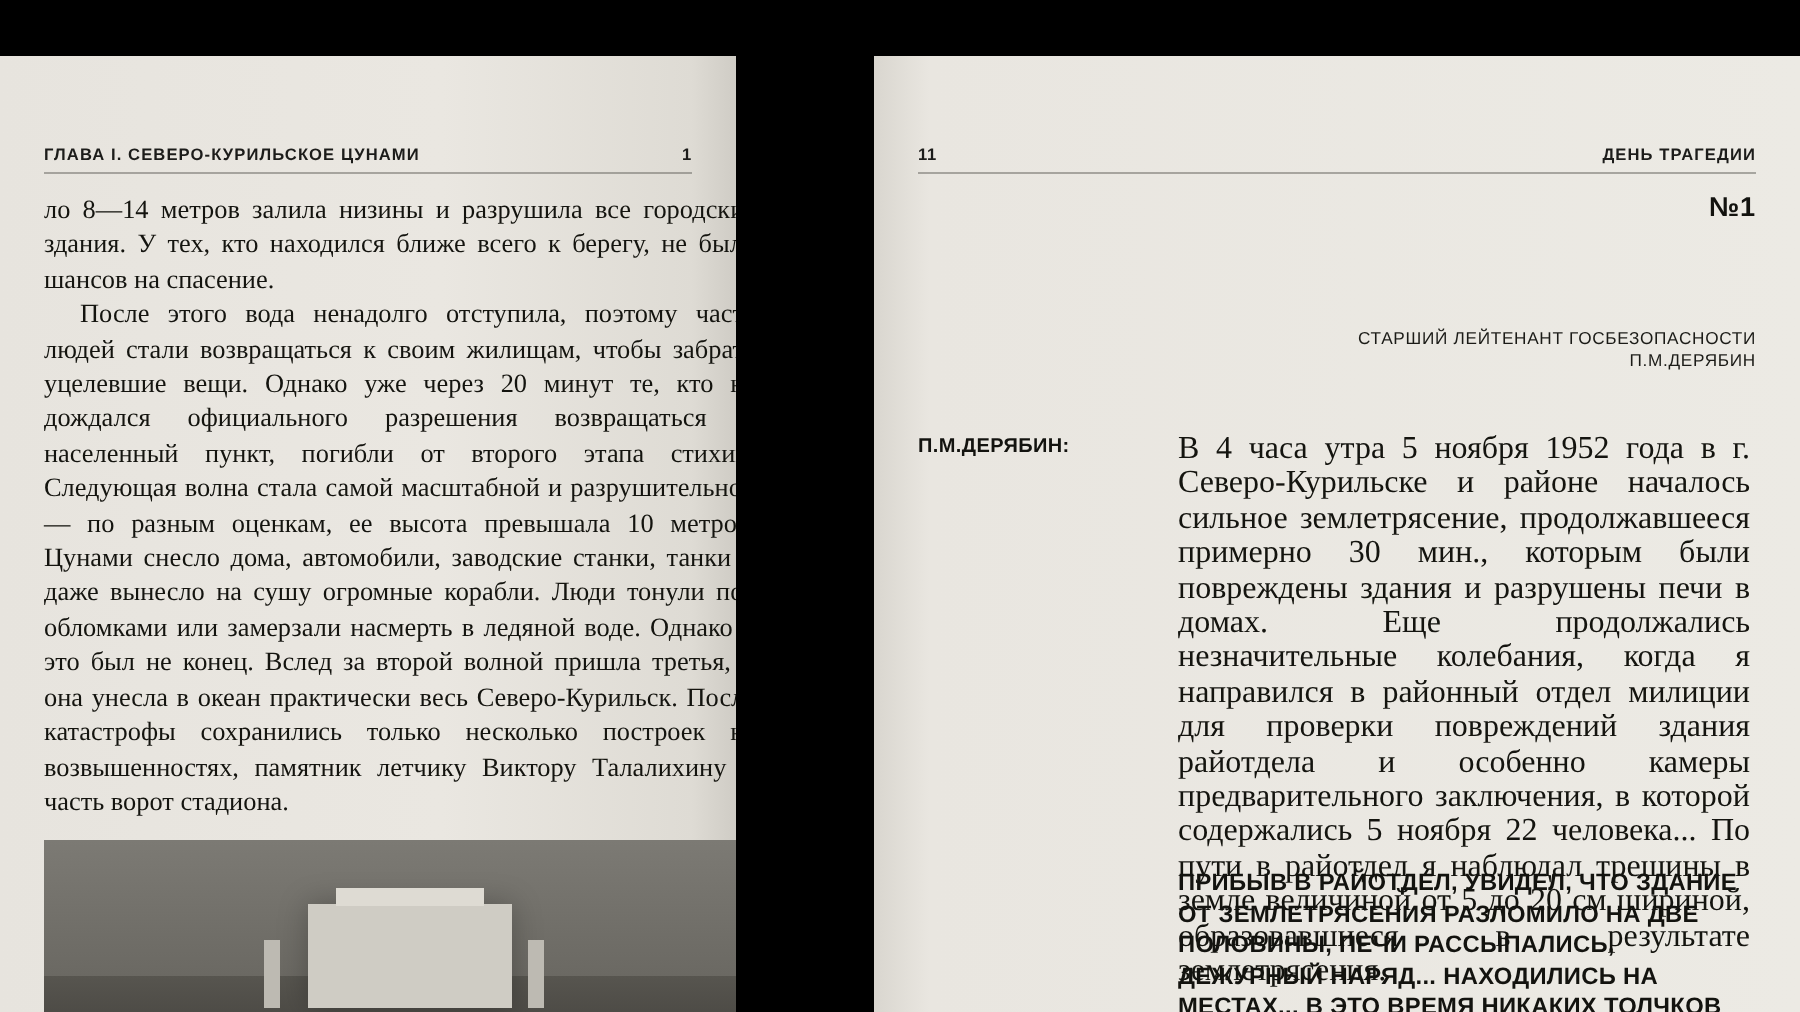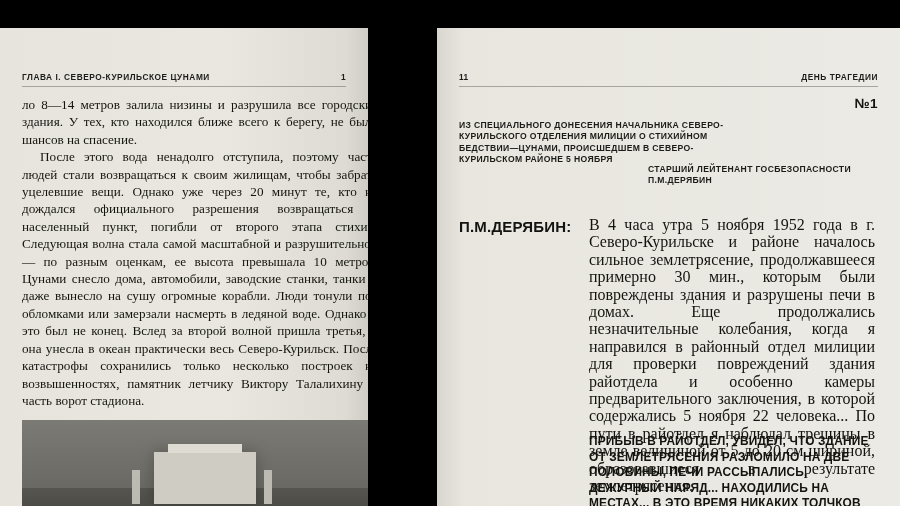--- a/index.html
+++ b/index.html
@@ -168,35 +168,35 @@
     font-weight: bold;
     letter-spacing: .35px;
     color: #1b1b17;
     text-transform: uppercase;
   }
   .doc-sign {
     position: absolute;
     right: 22px;
     top: 136px;
     width: 230px;
-    text-align: left;
+    text-align: right;
     font-size: 8.6px;
     line-height: 11.4px;
-    font-weight: bold;
+    font-weight: normal;
     letter-spacing: .35px;
     color: #1b1b17;
     text-transform: uppercase;
   }
 
   .speaker {
     position: absolute;
     left: 22px;
     top: 190px;
     width: 122px;
-    font-size: 15px;
+    font-size: 10px;
     font-weight: bold;
     letter-spacing: .2px;
     color: #13130f;
     text-transform: uppercase;
   }
   .testimony {
     position: absolute;
     left: 152px;
     top: 188px;
     width: 286px;
@@ -247,21 +247,20 @@
 
   <div class="gutter"></div>
 
   <div class="page page-right">
     <div class="folio folio-right">11</div>
     <div class="runhead runhead-right">ДЕНЬ ТРАГЕДИИ</div>
     <div class="rule"></div>
 
     <div class="sec-num">№1</div>
 
-    <div class="doc-meta">ИЗ СПЕЦИАЛЬНОГО ДОНЕСЕНИЯ НАЧАЛЬНИКА СЕВЕРО-КУРИЛЬСКОГО ОТДЕЛЕНИЯ МИЛИЦИИ О СТИХИЙНОМ БЕДСТВИИ—ЦУНАМИ, ПРОИСШЕДШЕМ В СЕВЕРО-КУРИЛЬСКОМ РАЙОНЕ 5 НОЯБРЯ</div>
     <div class="doc-sign">СТАРШИЙ ЛЕЙТЕНАНТ ГОСБЕЗОПАСНОСТИ П.М.ДЕРЯБИН</div>
 
     <div class="speaker">П.М.ДЕРЯБИН:</div>
     <div class="testimony">В 4 часа утра 5 ноября 1952 года в г. Северо-Курильске и районе началось сильное землетрясение, продолжавшееся примерно 30 мин., которым были повреждены здания и разрушены печи в домах. Еще продолжались незначительные колебания, когда я направился в районный отдел милиции для проверки повреждений здания райотдела и особенно камеры предварительного заключения, в которой содержались 5 ноября 22 человека... По пути в райотдел я наблюдал трещины в земле величиной от 5 до 20 см шириной, образовавшиеся в результате землетрясения.</div>
 
     <div class="pull">ПРИБЫВ В РАЙОТДЕЛ, УВИДЕЛ, ЧТО ЗДАНИЕ ОТ ЗЕМЛЕТРЯСЕНИЯ РАЗЛОМИЛО НА ДВЕ ПОЛОВИНЫ, ПЕЧИ РАССЫПАЛИСЬ, ДЕЖУРНЫЙ НАРЯД... НАХОДИЛИСЬ НА МЕСТАХ... В ЭТО ВРЕМЯ НИКАКИХ ТОЛЧКОВ УЖЕ НЕ БЫЛО, БЫЛА ТИХАЯ ПОГОДА...</div>
 
   </div>
 
 </div>

